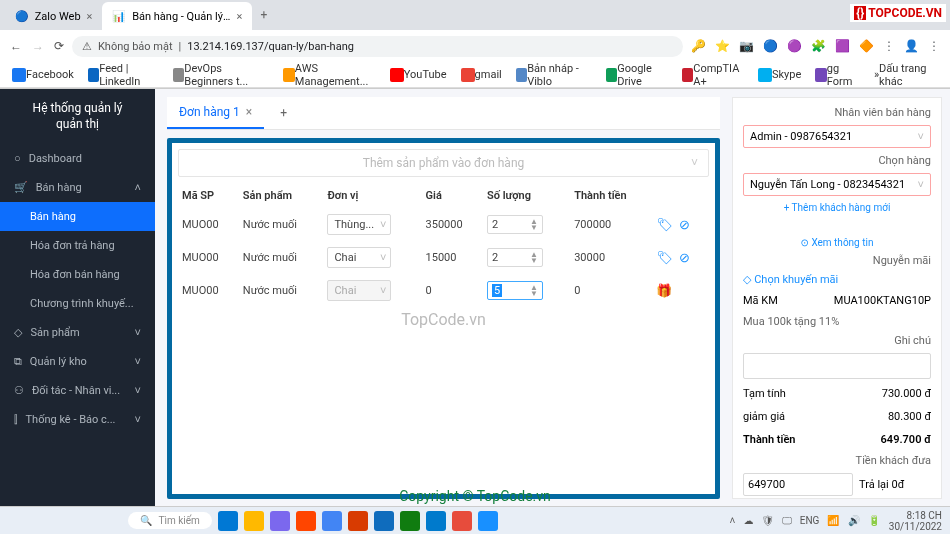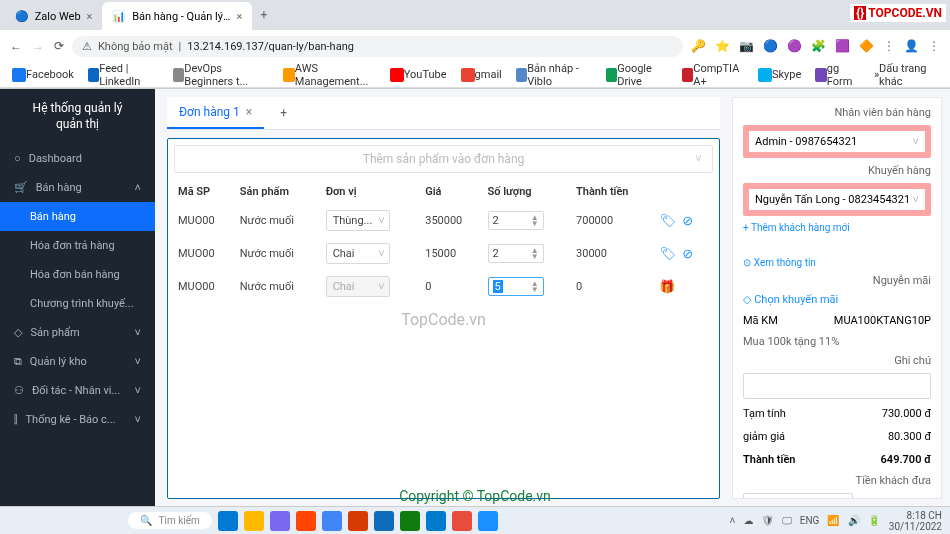--- a/index.html
+++ b/index.html
@@ -29,42 +29,42 @@
 .side-item .chev { margin-left: auto; }
 .side-sub { padding-left: 30px; }
 
 .main { flex: 1; background: #f5f6fa; display: flex; gap: 12px; padding: 8px 8px 8px 12px; overflow: hidden; }
 .orders-col { flex: 1; display: flex; flex-direction: column; }
 .order-tabs { display: flex; align-items: center; gap: 4px; border-bottom: 1px solid #e5e5e5; background: #fff; }
 .order-tab { padding: 8px 12px; color: #0d6efd; border-bottom: 2px solid #0d6efd; font-size: 12px; display: flex; gap: 6px; }
 .order-tab .x { color: #888; }
 .add-tab { padding: 6px 12px; color: #666; cursor: pointer; }
 
-.card { background: #fff; border: 1px solid #0369a1; border-radius: 2px; margin-top: 8px; flex: 1; padding: 6px; position: relative; }
+.card { background: #fff; border: 5px solid #0369a1; border-radius: 2px; margin-top: 8px; flex: 1; padding: 6px; position: relative; }
 .add-product { width: 100%; padding: 6px; text-align: center; color: #bbb; border: 1px solid #e5e5e5; border-radius: 2px; font-size: 12px; background: #fff; position: relative; }
 .add-product::after { content: "˅"; position: absolute; right: 10px; color: #ccc; }
 table.items { width: 100%; border-collapse: collapse; margin-top: 6px; font-size: 11px; }
 table.items th { text-align: left; padding: 6px 4px; font-weight: 600; color: #333; }
 table.items td { padding: 6px 4px; color: #444; vertical-align: middle; }
 .sel { border: 1px solid #d9d9d9; border-radius: 2px; padding: 3px 16px 3px 6px; font-size: 11px; width: 64px; position: relative; background: #fff; }
 .sel.disabled { background: #f5f5f5; color: #aaa; }
 .sel::after { content: "˅"; position: absolute; right: 4px; color: #bbb; }
 .num-input { border: 1px solid #d9d9d9; border-radius: 2px; padding: 2px 4px; width: 56px; font-size: 11px; display: flex; align-items: center; justify-content: space-between; background: #fff; }
 .num-input.focused { border-color: #40a9ff; }
 .num-input.focused .val { background: #1890ff; color: #fff; padding: 0 2px; }
 .spin { font-size: 8px; line-height: 6px; color: #999; }
 .row-icons { display: flex; gap: 6px; color: #1890ff; font-size: 13px; }
 .row-icons .gift { color: #e74c3c; }
 
 .right-panel { width: 210px; background: #fff; border: 1px solid #e8e8e8; padding: 8px 10px; font-size: 11px; overflow-y: auto; }
 .right-panel > div { margin-bottom: 6px; }
 .rp-label { color: #666; margin-bottom: 3px; text-align: right; }
-.rp-select { border: 6px solid #fca5a5; border-radius: 2px; padding: 4px 6px; position: relative; background: #fff; }
+.rp-select { border: 1px solid #fca5a5; border-radius: 2px; padding: 4px 6px; position: relative; background: #fff; }
 .rp-select::after { content: "˅"; position: absolute; right: 6px; color: #bbb; }
-.rp-links { display: flex; gap: 24px; flex-wrap: wrap; color: #1890ff; font-size: 10px; }
+.rp-links { display: flex; gap: 24px; flex-wrap: wrap; color: #1890ff; font-size: 10px; justify-content: center; }
 .rp-link { cursor: pointer; }
 .rp-row { display: flex; justify-content: space-between; padding: 2px 0; }
 .rp-row.bold { font-weight: 600; }
 .rp-textarea { border: 1px solid #d9d9d9; width: 100%; height: 26px; border-radius: 2px; }
 .rp-pay { display: flex; gap: 6px; align-items: center; }
 .rp-pay input { border: 1px solid #d9d9d9; padding: 4px; width: 110px; border-radius: 2px; font-size: 11px; }
 .checkout-btn { width: 100%; background: #1890ff; color: #fff; text-align: center; padding: 8px; border: none; border-radius: 2px; margin-top: 6px; cursor: pointer; display: flex; justify-content: center; gap: 6px; }
 
 .watermark { position: absolute; top: 50%; left: 50%; transform: translate(-50%,-50%); color: #bbb; font-size: 16px; pointer-events: none; }
 .watermark-logo { position: absolute; top: 4px; right: 4px; background: #fff; padding: 2px 4px; font-weight: 700; color: #d40000; font-size: 12px; display: flex; align-items: center; gap: 2px; }
@@ -311,21 +311,21 @@
               </tr>
             </tbody>
         </table>
         <div class="watermark">TopCode.vn</div>
       </div>
     </div>
 
     <div class="right-panel">
       <div class="rp-label">Nhân viên bán hàng</div>
       <div class="rp-select">Admin - 0987654321</div>
-      <div class="rp-label">Khuyến hàng</div>
+      <div class="rp-label">Chọn hàng</div>
       <div class="rp-select">Nguyễn Tấn Long - 0823454321</div>
       <div class="rp-links">
         <span class="rp-link">+ Thêm khách hàng mới</span>
         <span class="rp-link">⊙ Xem thông tin</span>
       </div>
       <div class="rp-label">Nguyễn mãi</div>
       <div class="rp-link" style="color:#1890ff">◇ Chọn khuyến mãi</div>
       <div class="rp-row">
           <span>Mã KM</span>
           <span>MUA100KTANG10P</span>

